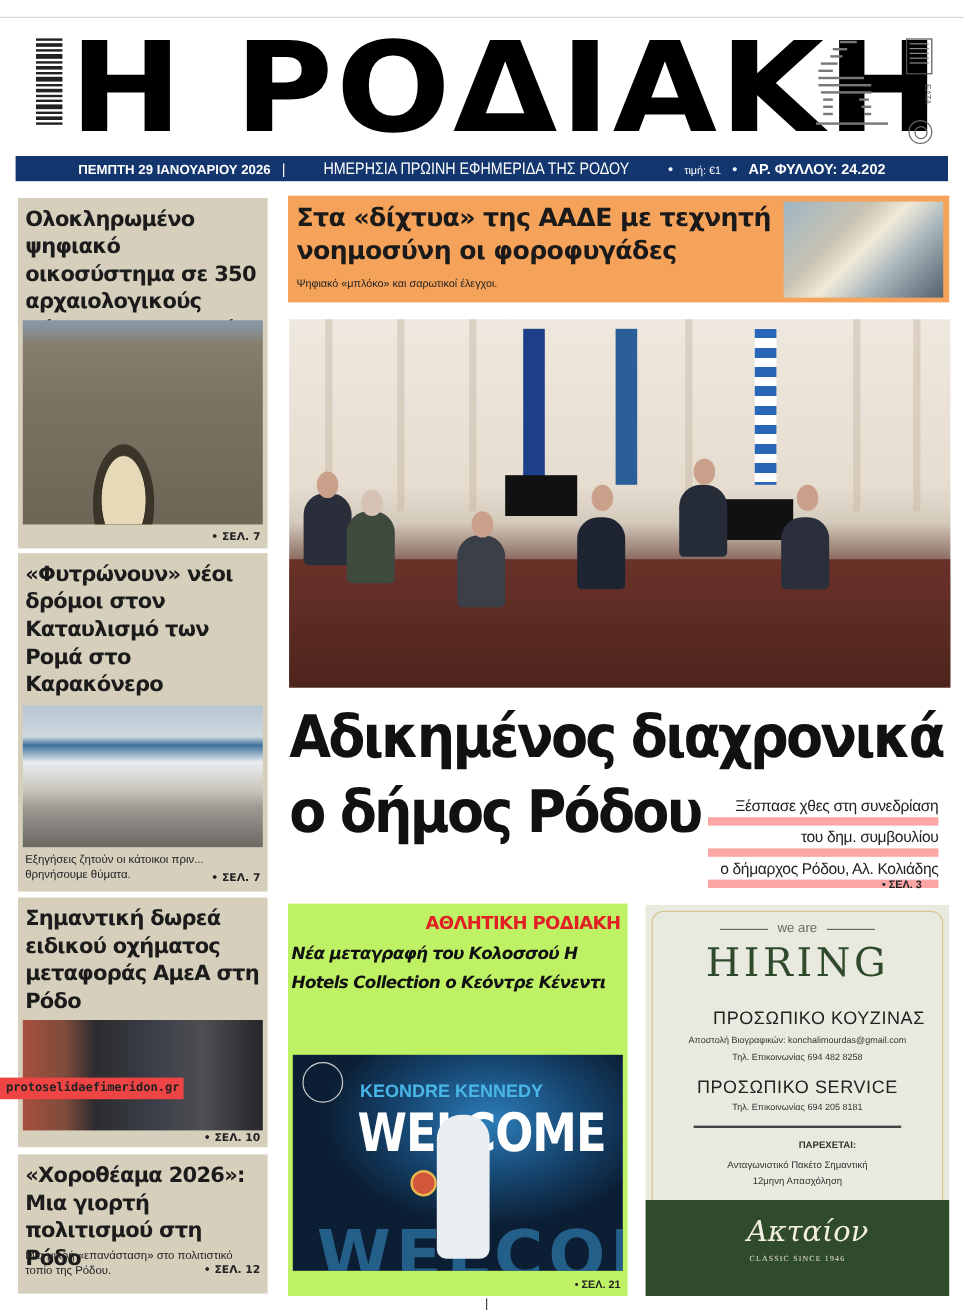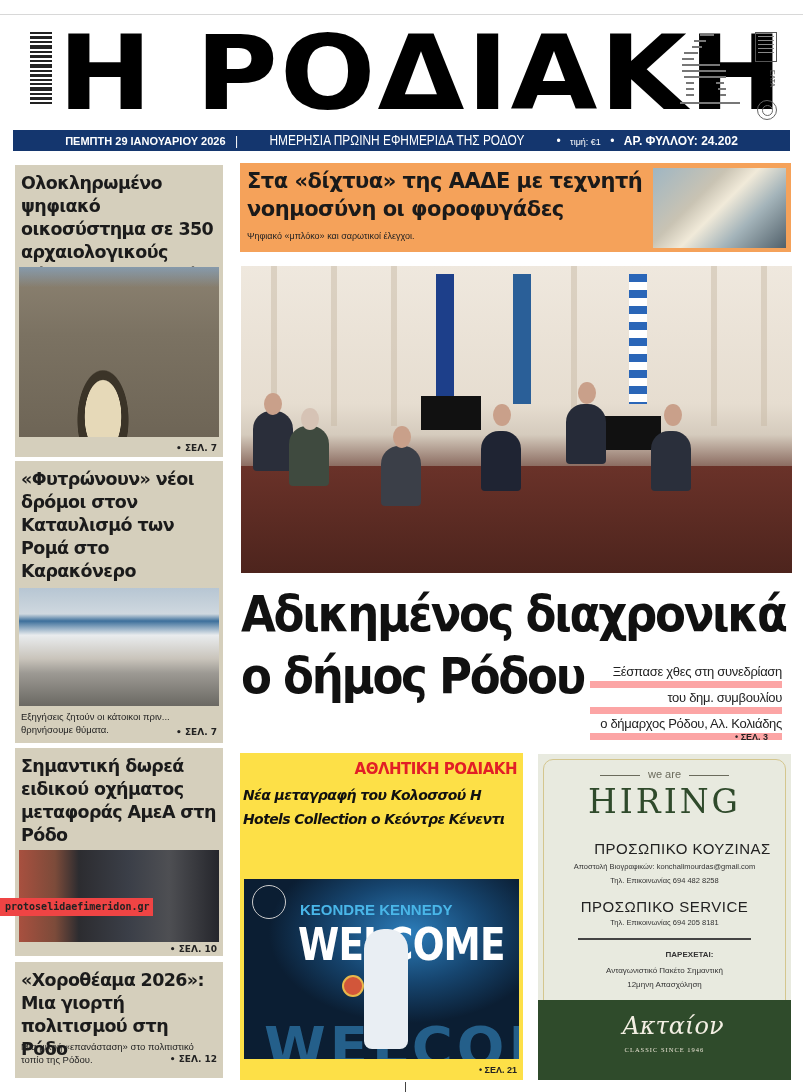--- a/index.html
+++ b/index.html
@@ -88,21 +88,21 @@
     position: absolute; left: 241px; top: 584px; width: 560px;
     font-family: "DejaVu Sans", sans-serif; font-weight: 700; font-size: 49px; line-height: 62px;
     letter-spacing: -2.5px; color: #111; transform: scaleX(0.92); transform-origin: left top; white-space: nowrap;
   }
   .big-hl .l2 { display: block; }
   .deck { position: absolute; left: 590px; top: 662px; width: 192px; text-align: right; font-size: 13px; color: #222; }
   .deck .ln { display: block; line-height: 19px; border-bottom: 7px solid #fca5a5; white-space: nowrap; letter-spacing: -0.3px; }
   .deck-pg { position: absolute; left: 735px; top: 732px; font-size: 9px; font-weight: 700; color: #222; }
 
   
-  .sbox { position: absolute; left: 240px; top: 753px; width: 283px; height: 327px; background: #fde047; }
+  .sbox { position: absolute; left: 240px; top: 753px; width: 283px; height: 327px; background: #bef264; }
   .sbox .kicker { position: absolute; right: 6px; top: 7px; font-family: "DejaVu Sans", sans-serif; font-weight: 700; font-size: 15px; color: #e21f26; letter-spacing: -0.5px; }
   .sbox .hd { position: absolute; right: 5px; top: 30px; width: 275px; 
     font-family: "DejaVu Sans", sans-serif; font-weight: 700; font-size: 14px; line-height: 24px; letter-spacing: -0.6px; color: #111; font-style: italic; }
   .sbox .ph { position: absolute; left: 4px; top: 126px; width: 275px; height: 180px; overflow: hidden;
     background: radial-gradient(ellipse 140px 90px at 60% 30%, #2c7dba 0%, #16456f 55%, #0b1e33 100%); }
   .sbox .ph .name { position: absolute; left: 56px; top: 22px; font-size: 15px; font-weight: 700; color: #49b6e8; letter-spacing: 0; }
   .sbox .ph .wel { position: absolute; left: 54px; top: 40px; font-family: "DejaVu Sans", sans-serif; font-weight: 700; font-size: 44px; color: #fff; letter-spacing: -1px; transform: scaleX(0.85); transform-origin: left top; }
   .sbox .ph .wel2 { position: absolute; left: 20px; top: 135px; font-family: "DejaVu Sans", sans-serif; font-weight: 700; font-size: 56px; color: rgba(58,150,210,.55); letter-spacing: 4px; }
   .sbox .ph .player { position: absolute; left: 120px; top: 50px; width: 44px; height: 120px; border-radius: 20px 20px 8px 8px; background: #e9eef3; }
   .sbox .ph .ball { position: absolute; left: 98px; top: 96px; width: 22px; height: 22px; border-radius: 50%; background: #d2563a; border: 2px solid #e8b84a; }

